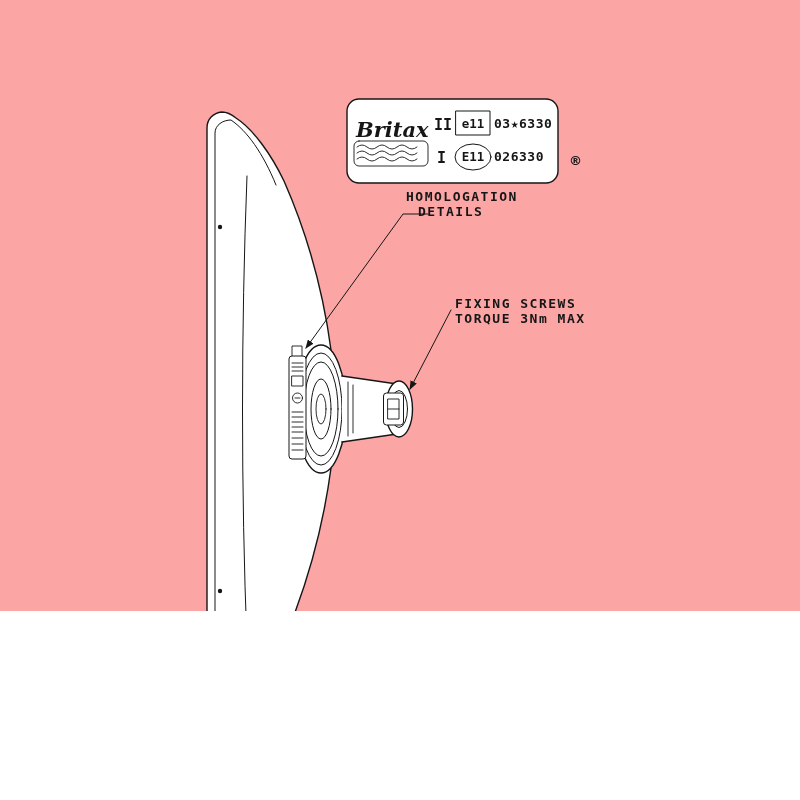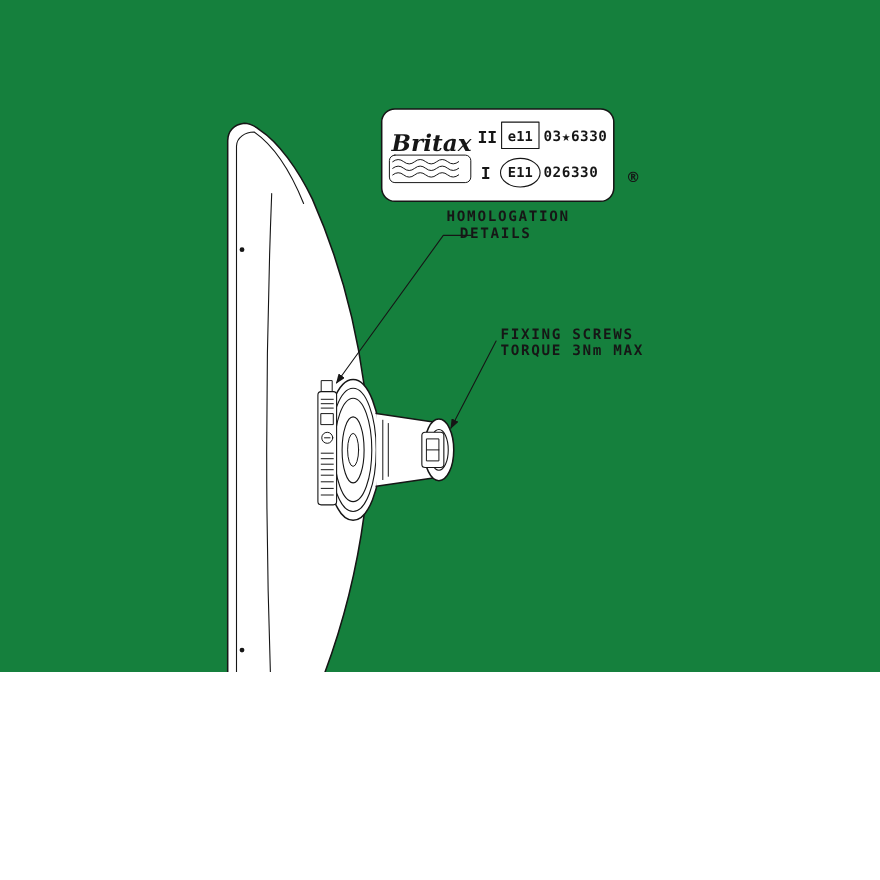--- a/index.html
+++ b/index.html
@@ -1,16 +1,16 @@
 <!DOCTYPE html>
 <html><head>
 <meta charset="utf-8">
 <style>
   html,body{margin:0;padding:0;background:#ffffff;}
-  .stage{position:relative;width:800px;height:611px;background:#15803d;overflow:hidden;}
+  .stage{position:relative;width:800px;height:611px;background:#fca5a5;overflow:hidden;}
   svg{display:block;}
   .ink{stroke:#161616;fill:none;stroke-width:1.4;stroke-linecap:round;stroke-linejoin:round;}
   .fillw{fill:#ffffff;stroke:#161616;stroke-width:1.4;stroke-linejoin:round;}
   .thin{stroke-width:1;}
   .hair{stroke-width:0.9;}
   .dot{fill:#161616;stroke:none;}
   .callout-text{font:600 13px "DejaVu Sans Mono", monospace;letter-spacing:1.5px;fill:#161616;}
   .plate-num{font:600 13px "DejaVu Sans Mono", monospace;letter-spacing:0.5px;fill:#161616;}
   .plate-class{font:600 15px "DejaVu Sans Mono", monospace;fill:#161616;}
   .plate-mark{font:600 12.5px "DejaVu Sans Mono", monospace;fill:#161616;text-anchor:middle;}

